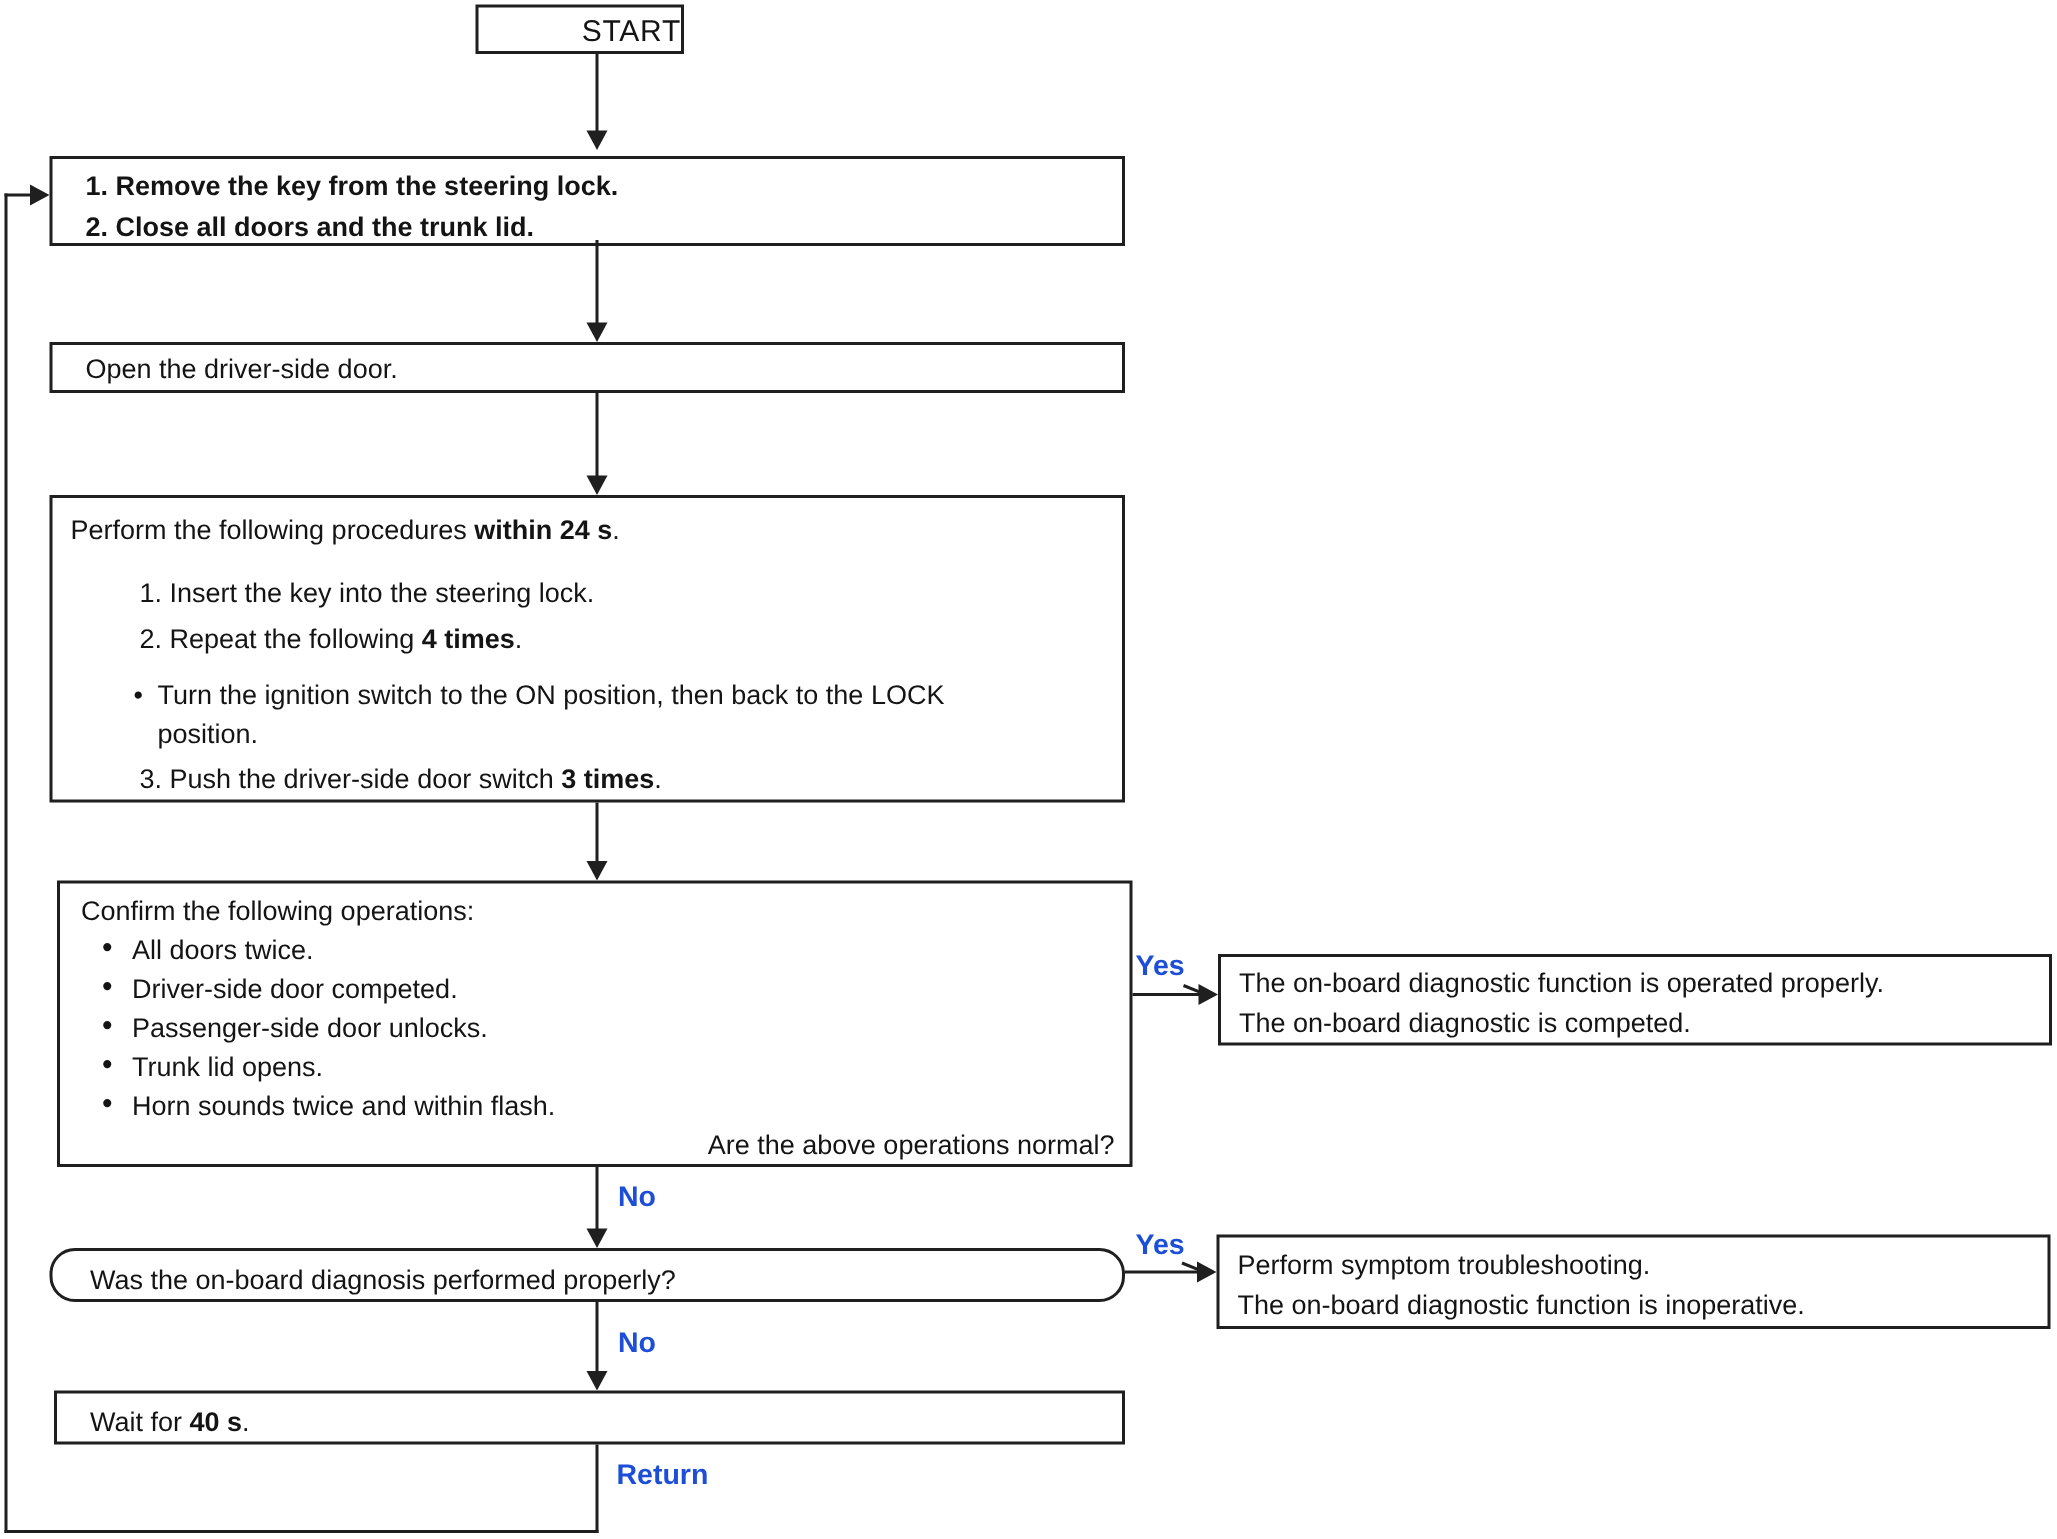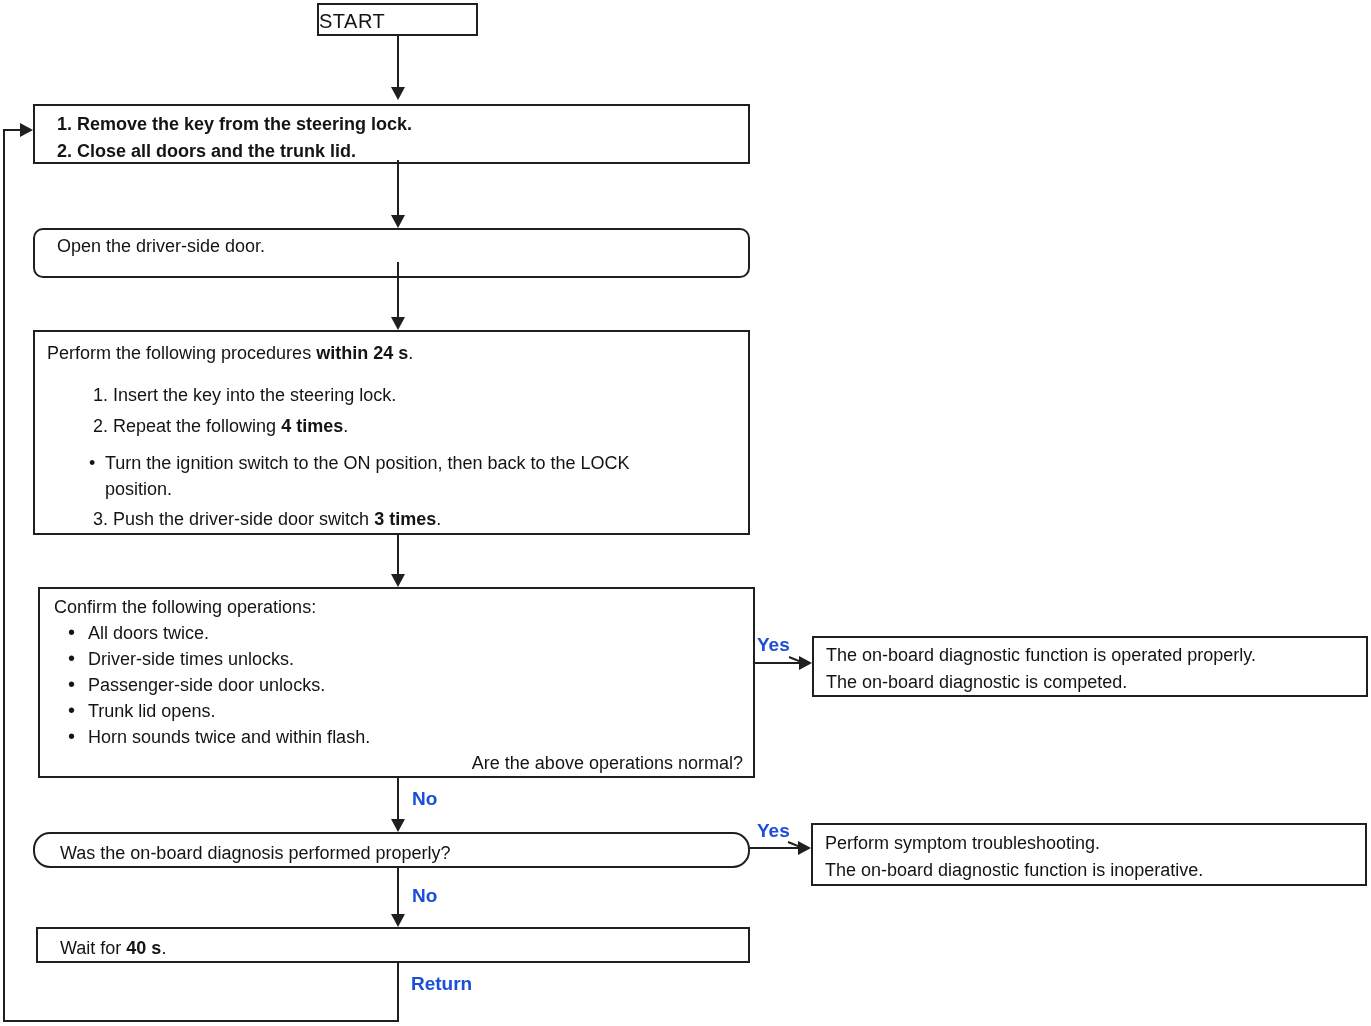--- a/index.html
+++ b/index.html
@@ -56,30 +56,30 @@
   .diag {
     position: absolute;
     width: 19px;
     height: 2px;
     background: #1f1f1f;
     transform: rotate(22deg);
     transform-origin: left center;
   }
   
   .start-box {
-    left: 317px; top: 3px; width: 161px; height: 33px;
-    text-align: left;
+    left: 317px; top: 3px; width: 139px; height: 33px;
+    text-align: right;
     font-size: 20px;
     letter-spacing: 0.5px;
     padding-top: 3px;
   }
   
   .b1 { left: 33px; top: 104px; width: 717px; height: 60px; padding: 5px 10px 0 22px; line-height: 27px; font-weight: bold; }
   
-  .b2 { left: 33px; top: 228px; width: 717px; height: 50px; padding: 3px 10px 0 22px; border-radius: 10px; }
+  .b2 { left: 33px; top: 228px; width: 717px; height: 34px; padding: 3px 10px 0 22px; }
   
   .b3 { left: 33px; top: 330px; width: 717px; height: 205px; padding: 8px 10px 0 12px; }
   .b3-item1 { margin: 16px 0 0 46px; }
   .b3-item2 { margin: 5px 0 0 46px; }
   .b3-bullet { position: relative; margin: 11px 0 0 41px; padding-left: 17px; }
   .b3-bullet::before { content: "\2022"; position: absolute; left: 1px; top: 0; }
   .b3-item3 { margin: 4px 0 0 46px; }
   
   .b4 { left: 38px; top: 587px; width: 717px; height: 191px; padding: 5px 10px 0 14px; }
   .b4-bullet { position: relative; margin-left: 12px; padding-left: 22px; }
@@ -134,21 +134,21 @@
       <span>3. Push the driver-side door switch </span><span class="bold">3 times</span><span>.</span>
     </div>
   </div>
 
   <div class="vline" style="left:397px; top:535px; height:41px;"></div>
   <div class="arr-down" style="left:391px; top:574px;"></div>
 
   <div class="box b4">
     <div>Confirm the following operations:</div>
     <div class="b4-bullet"><span>All doors twice.</span></div>
-    <div class="b4-bullet"><span>Driver-side times unlocks.</span></div>
+    <div class="b4-bullet"><span>Driver-side door competed.</span></div>
     <div class="b4-bullet"><span>Passenger-side door unlocks.</span></div>
     <div class="b4-bullet"><span>Trunk lid opens.</span></div>
     <div class="b4-bullet"><span>Horn sounds twice and within flash.</span></div>
     <div class="b4-question">Are the above operations normal?</div>
   </div>
 
   <div class="edge-label" style="left:757px; top:634px;">Yes</div>
   <div class="hline" style="left:755px; top:662px; width:46px;"></div>
   <div class="diag" style="left:789px; top:656px;"></div>
   <div class="arr-right" style="left:799px; top:656px;"></div>

